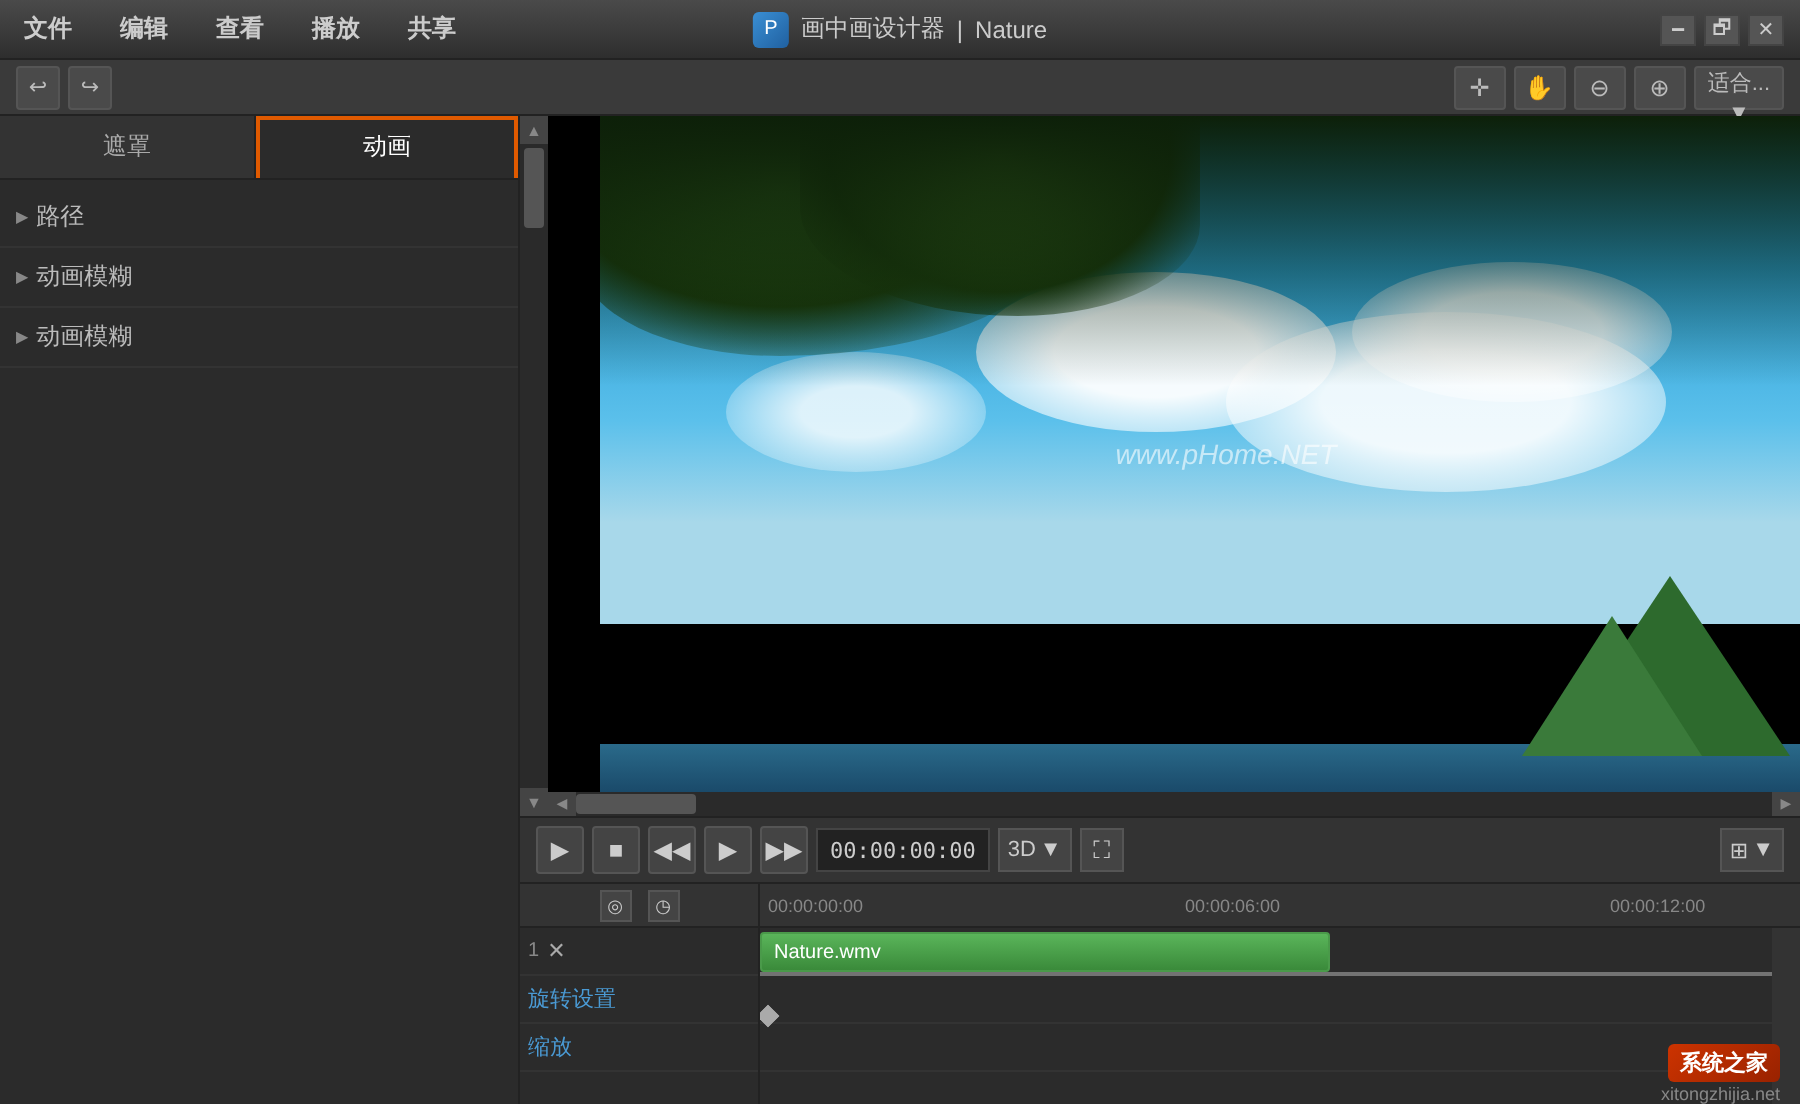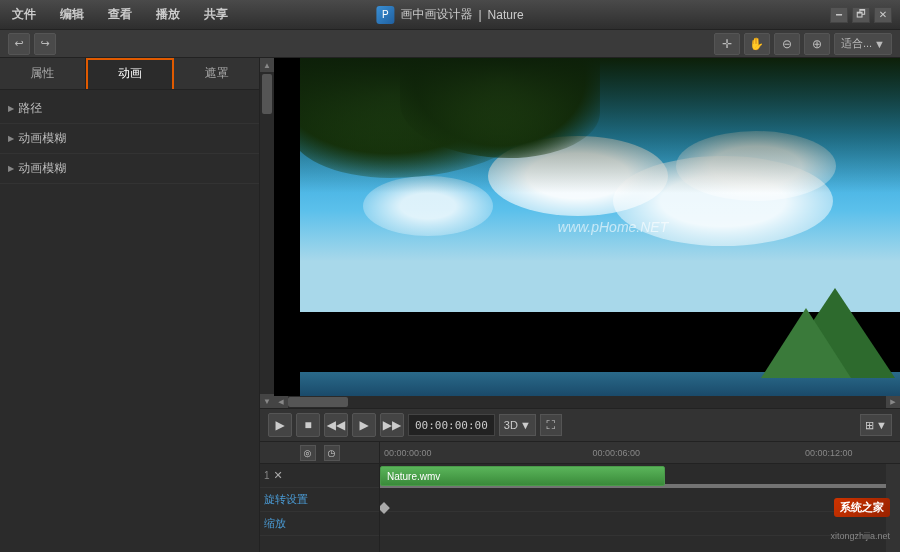--- a/index.html
+++ b/index.html
@@ -129,20 +129,21 @@
       padding: 0 6px;
       background: #4a4a4a;
       border: 1px solid #555;
       color: #bbb;
       font-size: 11px;
       display: flex;
       align-items: center;
       gap: 2px;
       cursor: pointer;
       border-radius: 2px;
+      flex-direction: column;
     }
 
     
     .main-layout {
       display: flex;
       height: calc(552px - 30px - 28px);
     }
 
     
     .left-panel {
@@ -549,21 +550,21 @@
       font-size: 10px;
       color: #888;
     }
     .timeline-tracks {
       flex: 1;
       position: relative;
       overflow: hidden;
     }
     .tl-track-row {
       height: 24px;
-      border-bottom: 4px solid #737373;
+      border-bottom: 2px solid #737373;
       position: relative;
     }
     .tl-clip {
       position: absolute;
       top: 2px;
       left: 0;
       height: 20px;
       background: linear-gradient(to bottom, #5ab55a, #3a8a3a);
       border-radius: 2px;
       display: flex;
@@ -632,23 +633,22 @@
       <span>适合...</span>
       <span>▼</span>
     </div>
   </div>
 </div>
 
 <div class="main-layout">
 
   <div class="left-panel">
     <div class="panel-tabs">
-      <div class="panel-tab">属性</div>
+      <div class="panel-tab">遮罩</div>
       <div class="panel-tab animation-active">动画</div>
-      <div class="panel-tab">遮罩</div>
     </div>
     <div class="panel-content">
       <div class="panel-section">
         <div class="panel-section-header">
           <span class="arrow">▶</span>
           <span>路径</span>
         </div>
       </div>
       <div class="panel-section">
         <div class="panel-section-header">
@@ -762,18 +762,18 @@
             <div class="tl-diamond" style="left:0; top:50%; transform:translateY(-50%) rotate(45deg);"></div>
           </div>
         </div>
         <div class="timeline-right-scroll"></div>
       </div>
     </div>
 
   </div>
 </div>
 
-<div style="position:fixed; bottom:11px; right:10px; display:flex; flex-direction:column; align-items:flex-end; gap:14px;">
+<div style="position:fixed; bottom:0; right:10px; display:flex; flex-direction:column; align-items:flex-end; gap:1px;">
   <div style="background:linear-gradient(135deg,#cc3300,#992200); border-radius:3px; padding:2px 6px; display:flex; align-items:center; gap:4px;">
     <span style="color:white; font-size:11px; font-weight:bold;">系统之家</span>
   </div>
   <span style="color:#888; font-size:9px;">xitongzhijia.net</span>
 </div>
 
 </body></html>

